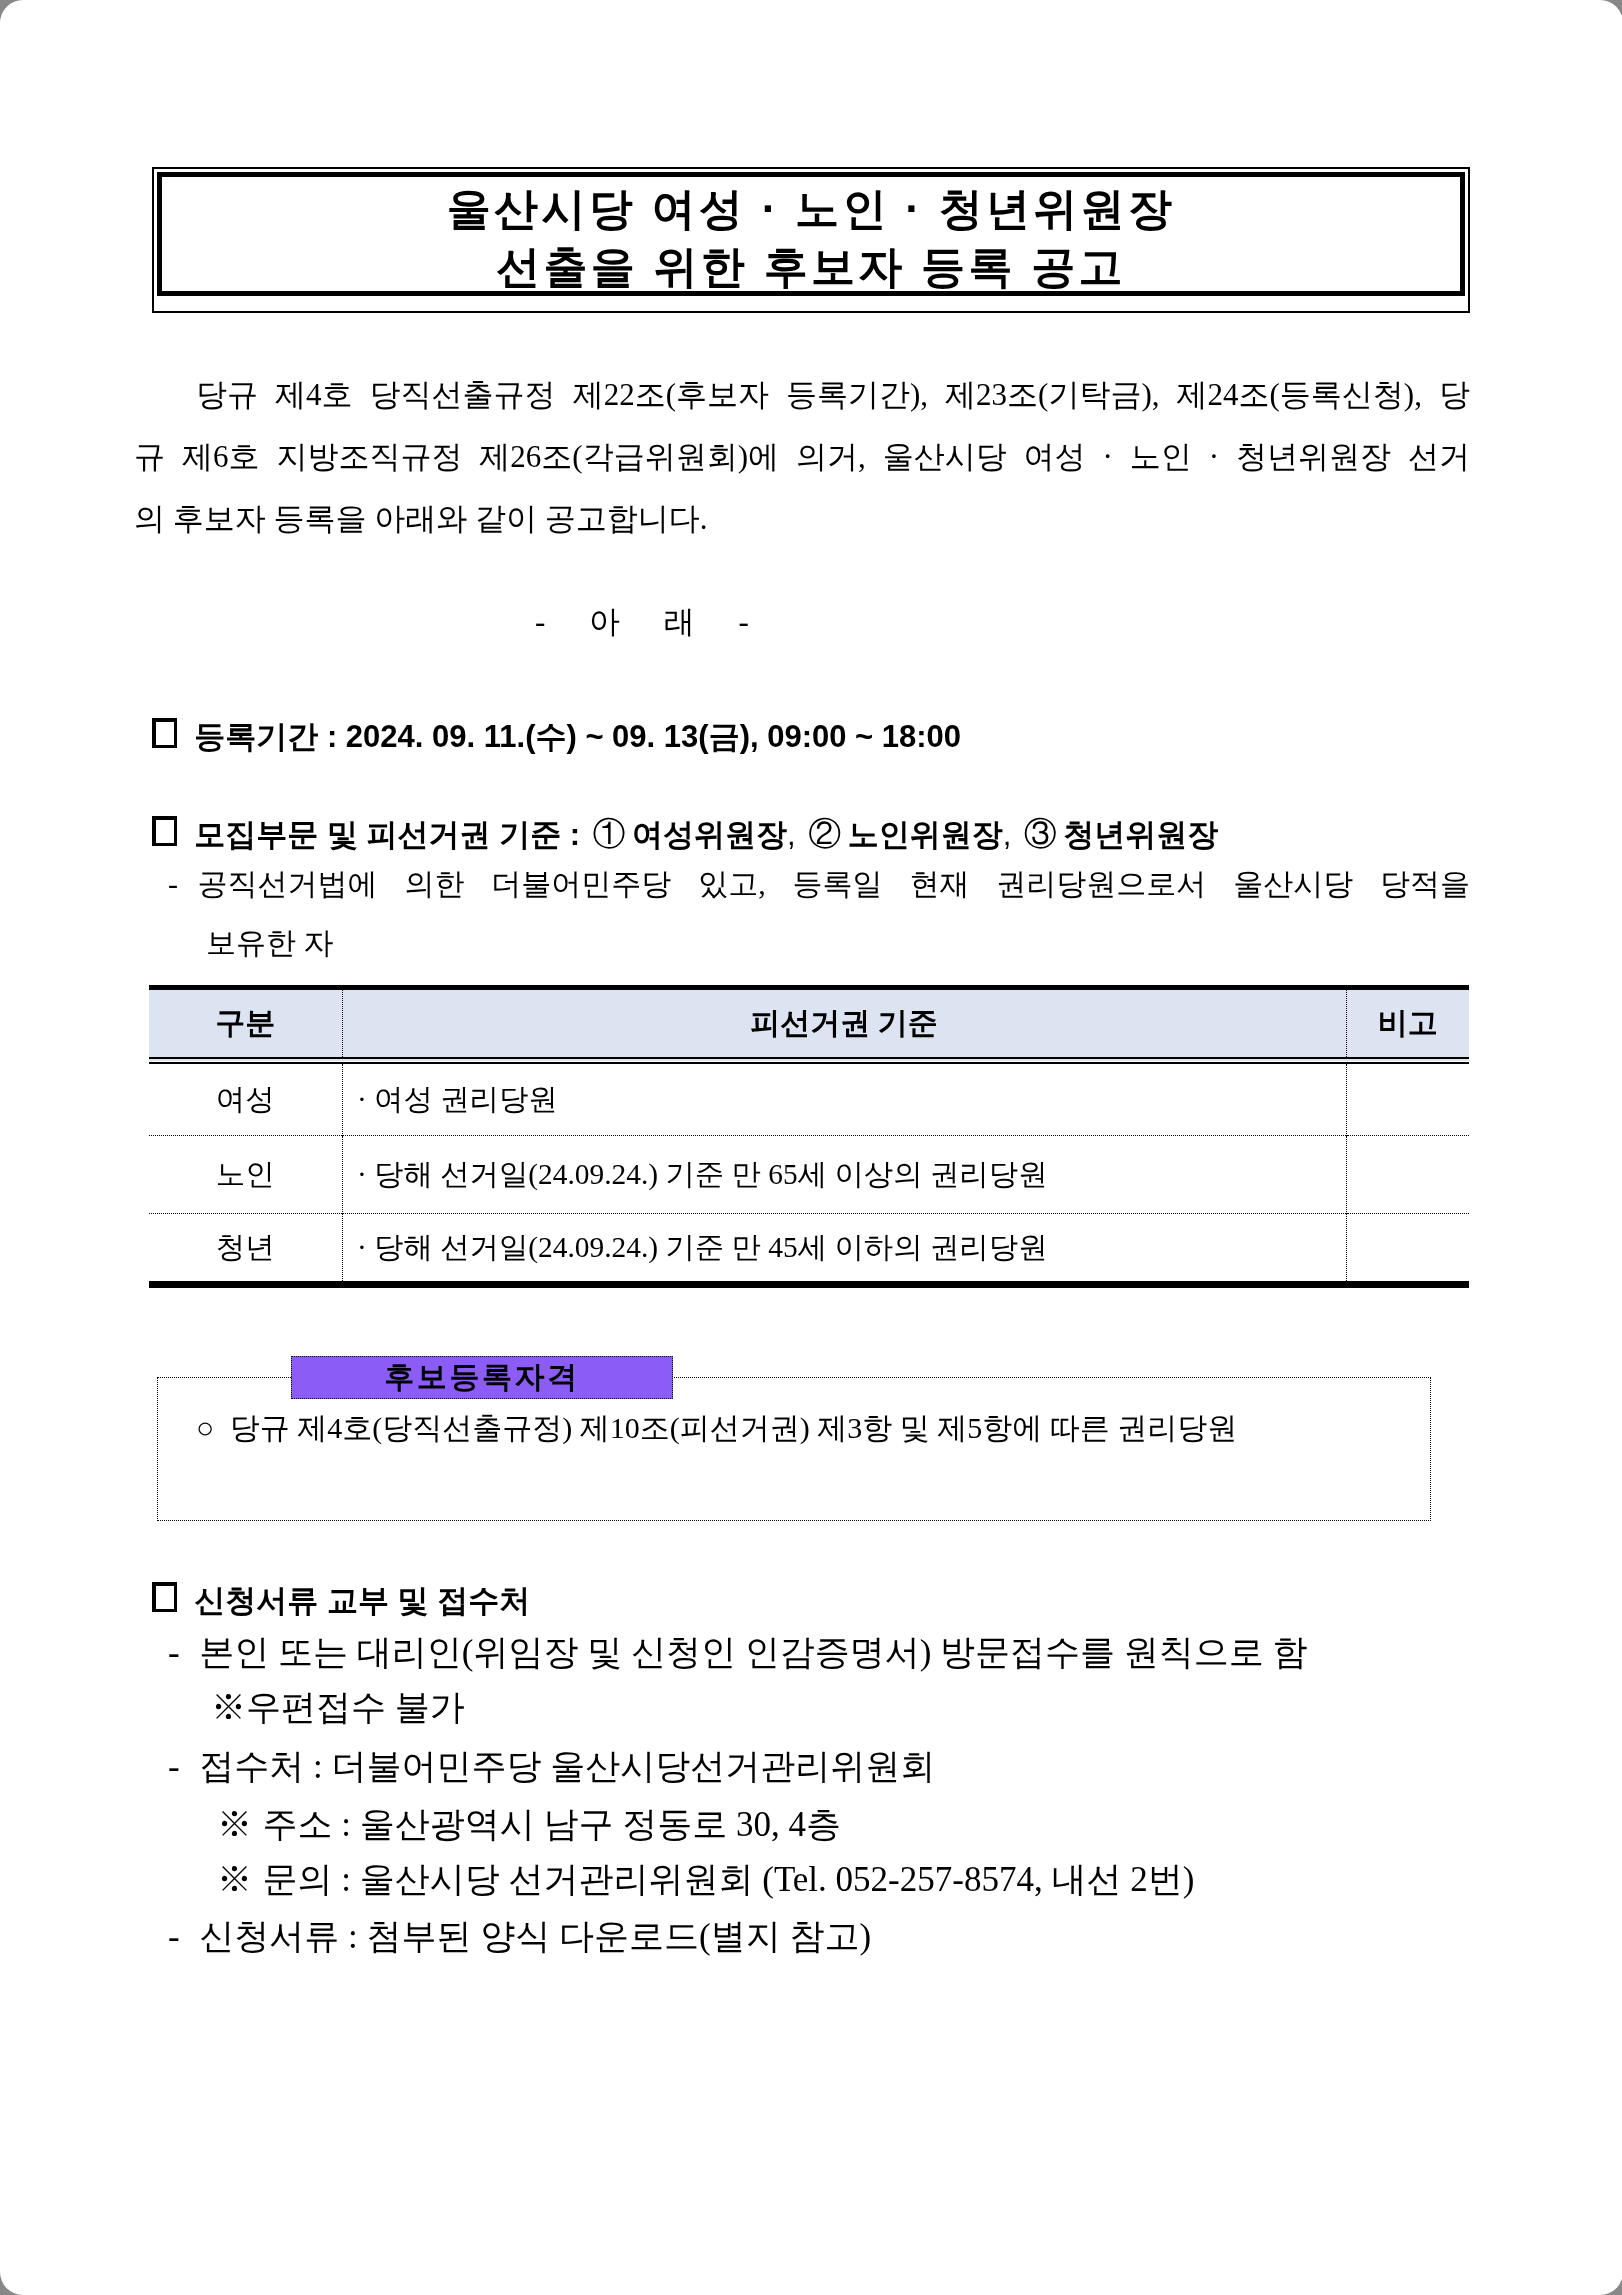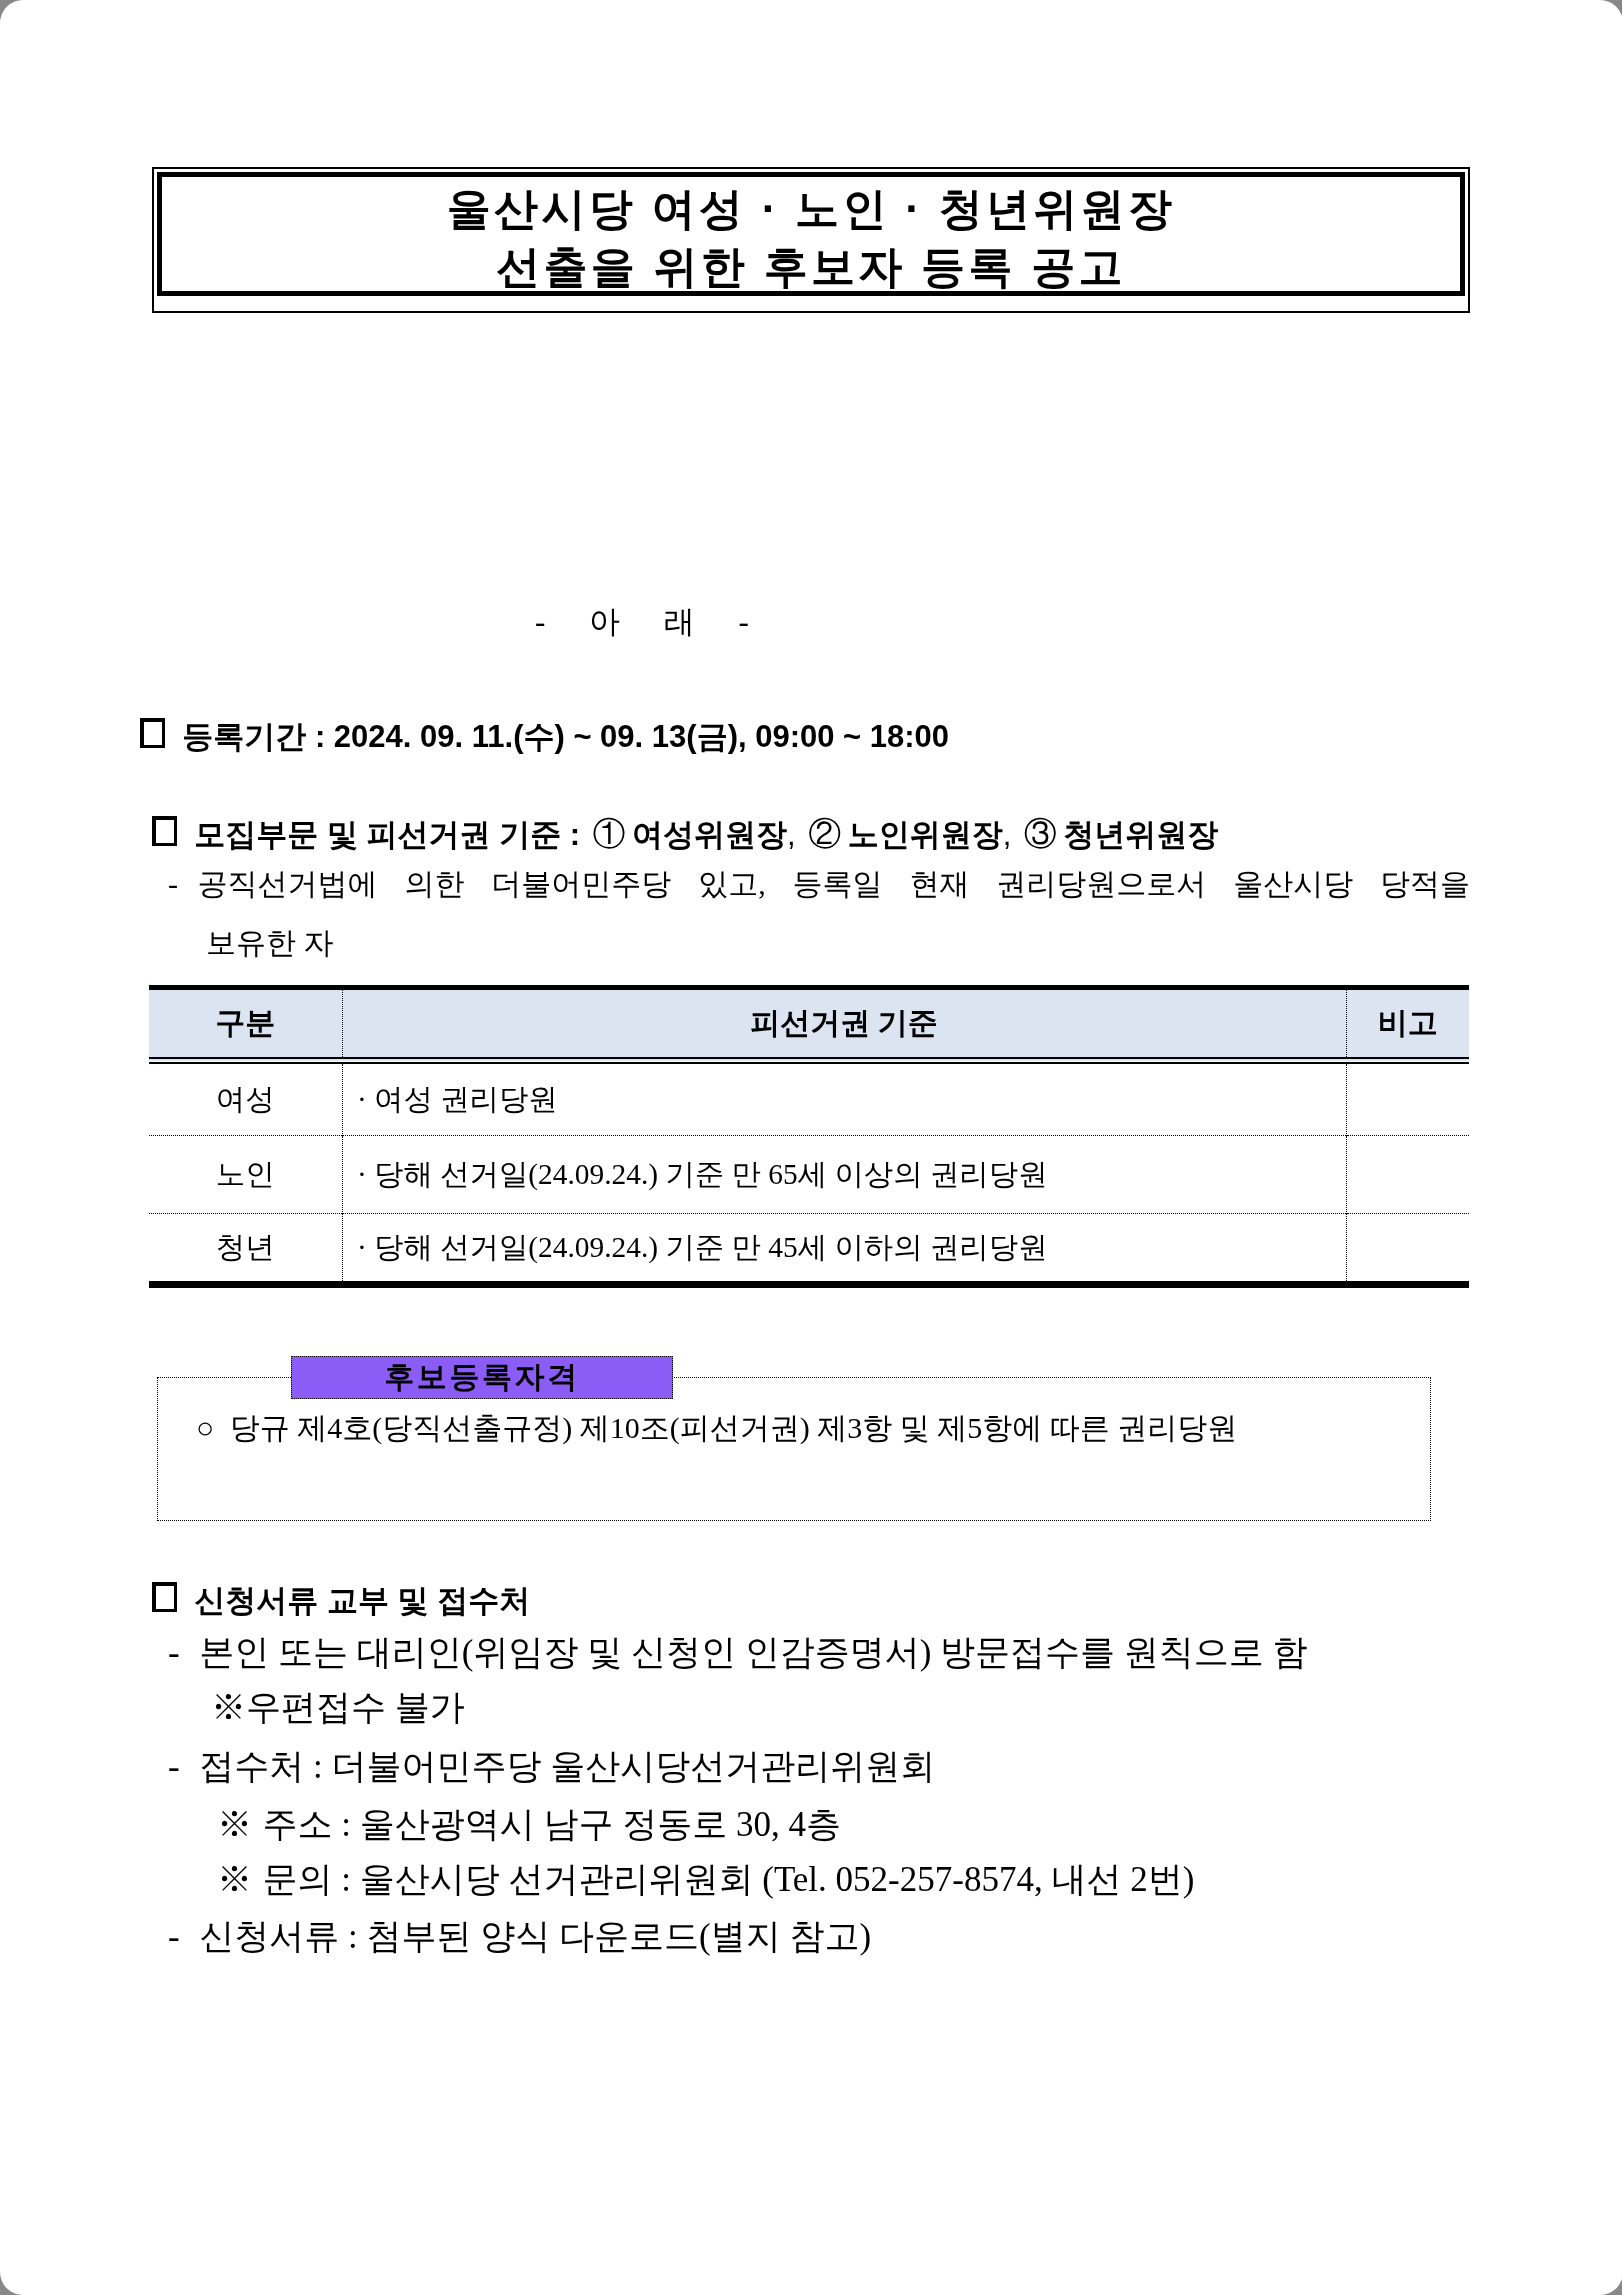--- a/index.html
+++ b/index.html
@@ -48,21 +48,21 @@
 
   
   .sq-bullet{
     display:inline-block;width:18.3px;height:23.6px;
     border:3.3px solid #000;border-left-width:4.6px;border-top-width:4.6px;
     margin-right:17px;vertical-align:-1.3px;
   }
   .heading{
     font-size:31px;font-weight:bold;line-height:39px;white-space:nowrap;
   }
-  .h-reg{left:140px;top:717px;}
+  .h-reg{left:152px;top:717px;}
   .h-rec{left:152px;top:815px;}
   .h-doc{left:152px;top:1581px;}
   .circ-num{
     font-family:"Liberation Serif","DejaVu Serif",serif;
     font-weight:normal;font-size:33px;margin:0 6.5px 0 3.9px;
   }
 
   
   .elig1{left:168px;top:864px;width:1302px;font-size:30px;line-height:39px;
          text-align:justify;text-align-last:justify;}
@@ -122,20 +122,25 @@
 
 <div class="page">
 
   <div class="abs title-box">
     <div class="title-box-inner">
       <div class="title-line sans">울산시당 여성 · 노인 · 청년위원장</div>
       <div class="title-line sans">선출을 위한 후보자 등록 공고</div>
     </div>
   </div>
 
+  <div class="abs intro">
+    <div class="jline firstline">당규 제4호 당직선출규정 제22조(후보자 등록기간), 제23조(기탁금), 제24조(등록신청), 당</div>
+    <div class="jline">규 제6호 지방조직규정 제26조(각급위원회)에 의거, 울산시당 여성 · 노인 · 청년위원장 선거</div>
+    <div class="lastline">의 후보자 등록을 아래와 같이 공고합니다.</div>
+  </div>
 
   <div class="abs below-divider">- 아 래 -</div>
 
   <div class="abs heading sans h-reg">
     <span class="sq-bullet"></span><span>등록기간</span><span> : </span><span>2024. 09. 11.(수) ~ 09. 13(금), 09:00 ~ 18:00</span>
   </div>
 
   <div class="abs heading sans h-rec">
     <span class="sq-bullet"></span><span>모집부문 및 피선거권 기준</span><span> : </span><span class="circ-num">①</span><span>여성위원장</span><span style="font-weight:normal">, </span><span class="circ-num">②</span><span>노인위원장</span><span style="font-weight:normal">, </span><span class="circ-num">③</span><span>청년위원장</span>
   </div>

